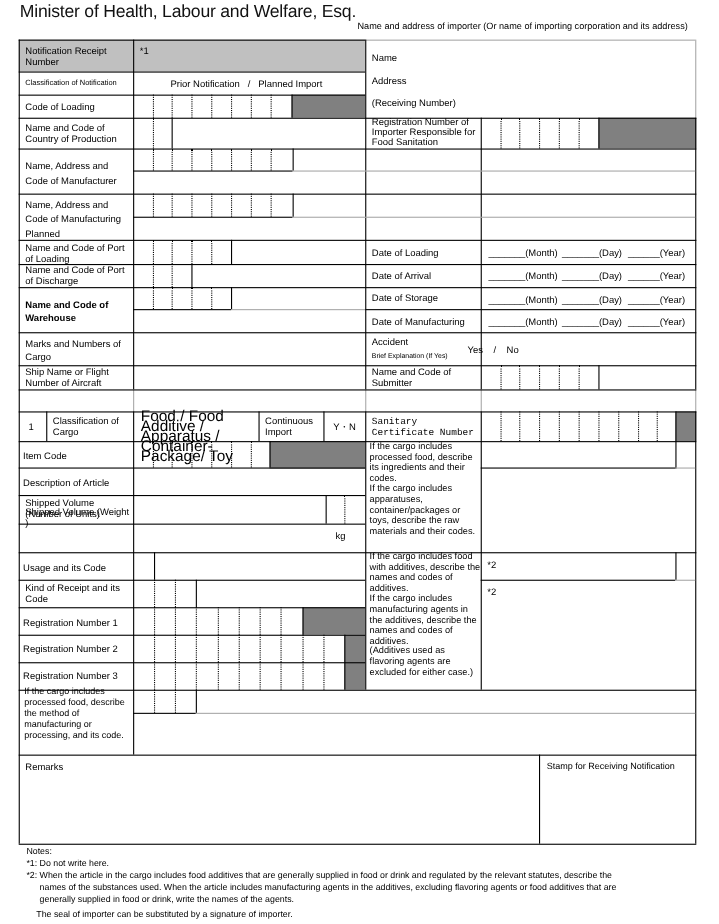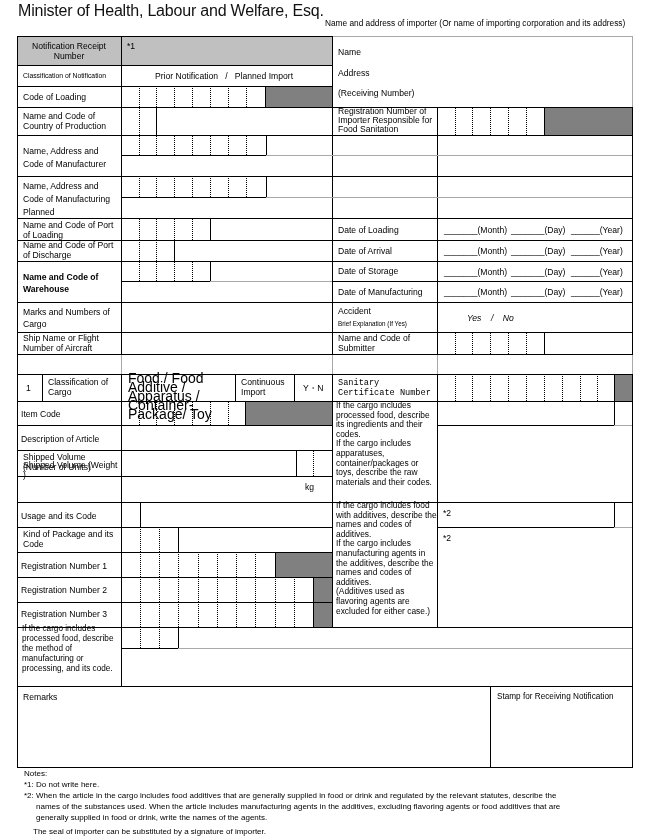--- a/index.html
+++ b/index.html
@@ -213,21 +213,21 @@
 <div class="vd" style="left:236px;top:602px;height:25px;"></div>
 <div class="vd" style="left:255px;top:602px;height:25px;"></div>
 <div class="vd" style="left:275px;top:602px;height:25px;"></div>
 <div class="vd" style="left:294px;top:602px;height:25px;"></div>
 <div class="vl" style="left:313px;top:602px;height:25px;"></div>
 
 <div class="vd" style="left:140px;top:627px;height:21px;"></div>
 <div class="vd" style="left:159px;top:627px;height:21px;"></div>
 <div class="vl" style="left:178px;top:627px;height:21px;"></div>
 
-<div class="txt" style="left:23px;top:41px;white-space:normal;width:92px;text-align:center;">Notification Receipt Number</div>
+<div class="txt" style="left:23px;top:41px;white-space:normal;width:92px;">Notification Receipt Number</div>
 <div class="txt" style="left:127px;top:41px;">*1</div>
 <div class="txt" style="left:23px;top:71px;font-size:6.8px;">Classification of Notification</div>
 <div class="txt" style="left:155px;top:71px;white-space:pre;">Prior Notification   /   Planned Import</div>
 <div class="txt" style="left:23px;top:92px;">Code of Loading</div>
 <div class="field" style="left:122px;top:87px;width:143px;height:19px;"></div>
 <div class="txt" style="left:23px;top:111px;white-space:normal;width:96px;">Name and Code of Country of Production</div>
 <div class="field" style="left:157px;top:108px;width:174px;height:26px;"></div>
 <div class="txt" style="left:23px;top:145px;white-space:normal;width:96px;line-height:13px;">Name, Address and Code of Manufacturer</div>
 <div class="field" style="left:122px;top:156px;width:510px;height:19px;"></div>
 <div class="txt" style="left:23px;top:180px;white-space:normal;width:96px;line-height:13px;">Name, Address and Code of Manufacturing Planned</div>
@@ -263,21 +263,21 @@
 <div class="txt" style="left:511px;top:267px;">_______(Day)</div>
 <div class="txt" style="left:571px;top:267px;">______(Year)</div>
 
 <div class="txt" style="left:338px;top:287px;">Date of Manufacturing</div>
 <div class="txt" style="left:444px;top:287px;">_______(Month)</div>
 <div class="txt" style="left:511px;top:287px;">_______(Day)</div>
 <div class="txt" style="left:571px;top:287px;">______(Year)</div>
 
 <div class="txt" style="left:338px;top:306px;">Accident</div>
 <div class="txt" style="left:338px;top:319px;font-size:6.3px;">Brief Explanation  (If Yes)</div>
-<div class="txt" style="left:467px;top:313px;white-space:pre;font-style:italic;">Yes    /    No</div>
+<div class="txt" style="left:425px;top:313px;white-space:pre;">Yes    /    No</div>
 
 <div class="txt" style="left:338px;top:333px;white-space:normal;width:96px;">Name and Code of Submitter</div>
 <div class="field" style="left:438px;top:333px;width:194px;height:20px;"></div>
 
 <div class="txt" style="left:26px;top:383px;">1</div>
 <div class="txt" style="left:48px;top:377px;white-space:normal;width:70px;">Classification of Cargo</div>
 <div class="txt" style="left:128px;top:374px;white-space:normal;width:105px;line-height:9px;font-size:14px;">Food / Food Additive / Apparatus / Container-Package/ Toy</div>
 <div class="txt" style="left:241px;top:377px;white-space:normal;width:52px;">Continuous Import</div>
 <div class="txt" style="left:303px;top:383px;">Y・N</div>
 <div class="txt" style="left:338px;top:378px;white-space:normal;width:98px;font-family:Liberation Mono, monospace;">Sanitary Certificate Number</div>
@@ -287,21 +287,21 @@
 <div class="field" style="left:122px;top:402px;width:123px;height:22px;"></div>
 <div class="txt" style="left:21px;top:434px;">Description of Article</div>
 <div class="field" style="left:122px;top:426px;width:209px;height:23px;"></div>
 <div class="txt" style="left:23px;top:452px;white-space:normal;width:96px;">Shipped Volume (Number of Units)</div>
 <div class="field" style="left:122px;top:451px;width:174px;height:24px;"></div>
 <div class="txt" style="left:23px;top:460px;white-space:normal;width:96px;">Shipped Volume (Weight )</div>
 <div class="txt" style="left:305px;top:482px;">kg</div>
 <div class="field" style="left:122px;top:477px;width:180px;height:24px;"></div>
 <div class="txt" style="left:21px;top:511px;">Usage and its Code</div>
 <div class="field" style="left:141px;top:503px;width:190px;height:23px;"></div>
-<div class="txt" style="left:23px;top:529px;white-space:normal;width:96px;">Kind of Package and its Code</div>
+<div class="txt" style="left:23px;top:529px;white-space:normal;width:96px;">Kind of Receipt and its Code</div>
 <div class="field" style="left:179px;top:528px;width:152px;height:23px;"></div>
 <div class="txt" style="left:21px;top:561px;text-align:center;">Registration Number 1</div>
 <div class="field" style="left:122px;top:553px;width:153px;height:23px;"></div>
 <div class="txt" style="left:21px;top:585px;">Registration Number 2</div>
 <div class="field" style="left:122px;top:578px;width:191px;height:23px;"></div>
 <div class="txt" style="left:21px;top:609px;">Registration Number 3</div>
 <div class="field" style="left:122px;top:603px;width:191px;height:23px;"></div>
 
 <div class="para" style="left:22px;top:624px;width:97px;font-size:8.2px;line-height:10px;">If the cargo includes processed food, describe the method of manufacturing or processing, and its code.</div>
 <div class="field" style="left:122px;top:649px;width:510px;height:36px;"></div>

